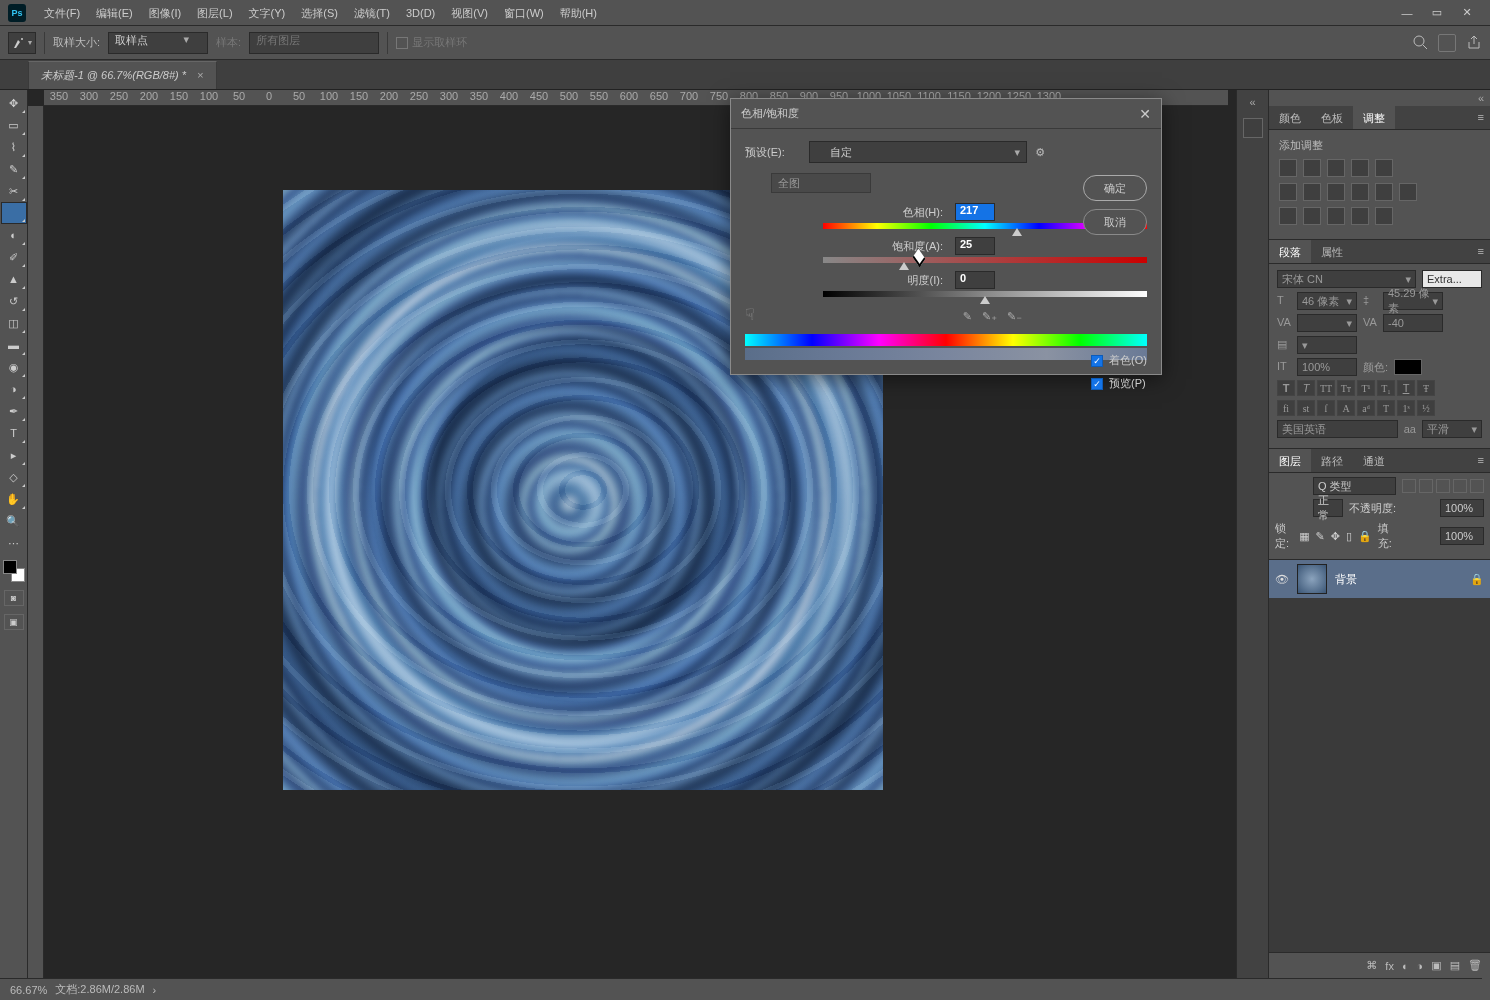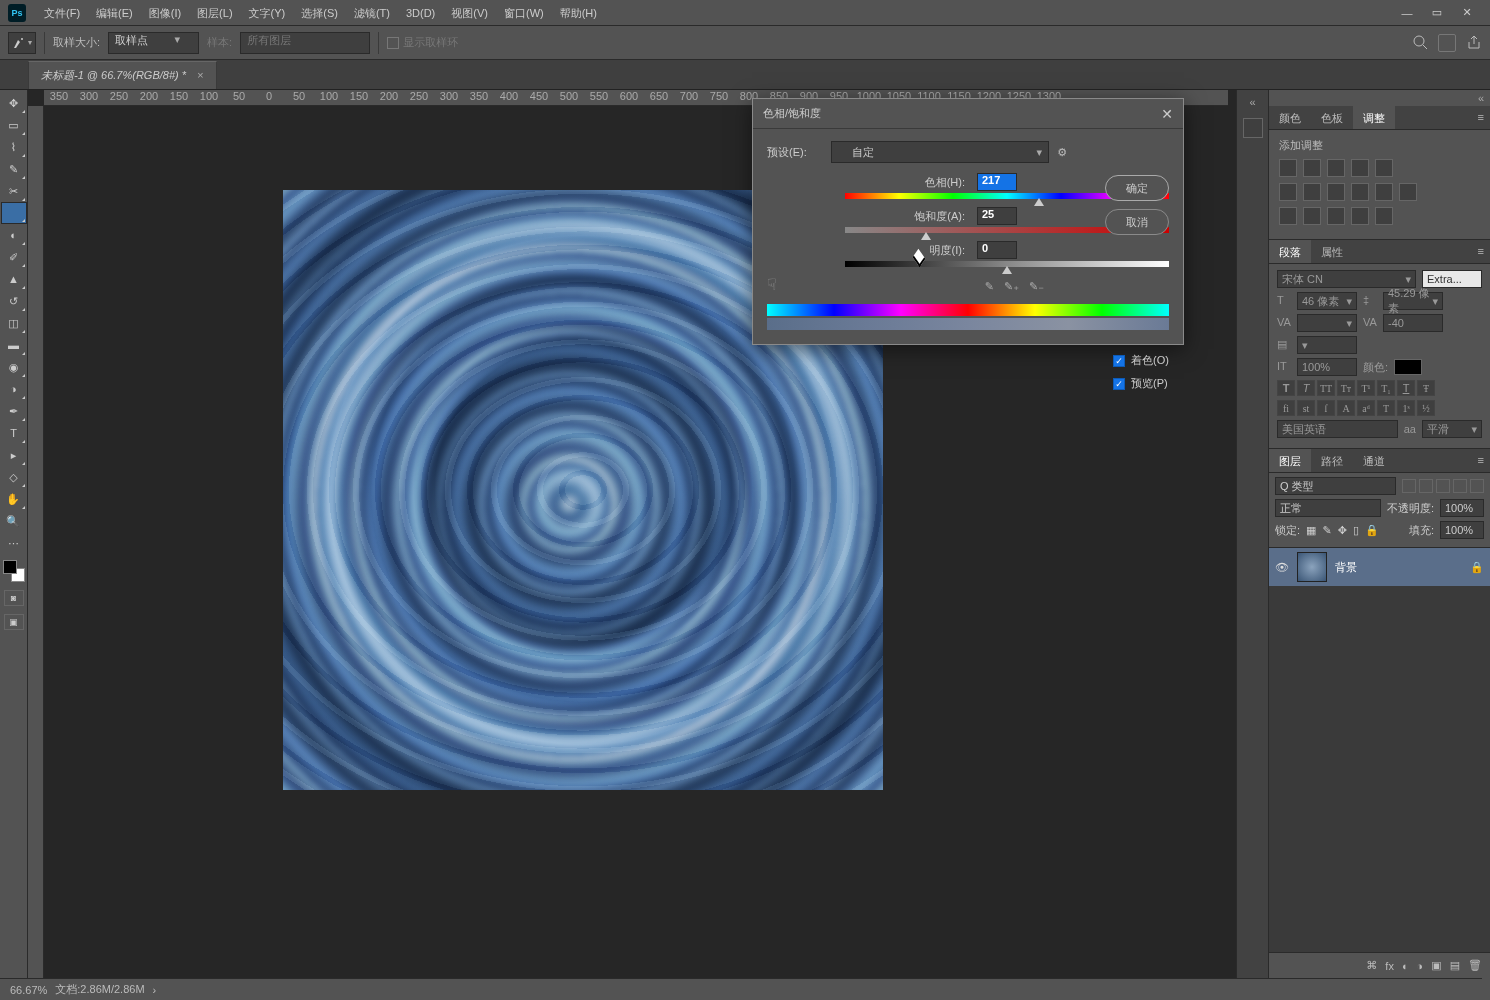--- a/index.html
+++ b/index.html
@@ -60,38 +60,38 @@
 .char-panel { padding:6px 8px; font-size:10px; color:#999; }
 .char-panel .row { display:flex; gap:6px; margin-bottom:4px; align-items:center; }
 .char-panel .fld { flex:1; height:18px; background:#3f3f3f; border:1px solid #2a2a2a; padding:0 4px; display:flex; align-items:center; justify-content:space-between; }
 .char-panel .fld.sm { flex:0 0 60px; }
 .char-panel .ico { width:14px; height:14px; }
 .char-panel .btnrow { display:flex; gap:2px; margin:4px 0; }
 .char-panel .btnrow .b { width:18px; height:16px; border:1px solid #444; background:#3f3f3f; display:flex; align-items:center; justify-content:center; font-size:10px; font-family:serif;}
 .layers { flex:1; display:flex; flex-direction:column; }
 .layers .controls { padding:4px 6px; border-bottom:1px solid #2a2a2a; font-size:10px; }
 .layers .controls .row { display:flex; gap:6px; align-items:center; margin-bottom:4px; }
-.layers .lfld { background:#3f3f3f; border:1px solid #2a2a2a; height:18px; padding:0 4px; display:flex; align-items:center; flex:1; }
+.layers .lfld { background:#3f3f3f; border:1px solid #2a2a2a; height:18px; padding:0 4px; display:flex; align-items:center; flex:1;margin-left:38px; }
 .layer-list { flex:1; background:#3a3a3a; }
 .layer-item { display:flex; align-items:center; height:38px; background:#5a6e8a; padding:0 6px; gap:8px; }
 .layer-item .eye { width:14px; color:#ddd; }
 .layer-item .thumb { width:30px; height:30px; background:radial-gradient(circle,#8ba3bd,#3a5575); border:1px solid #222; }
 .layer-item .lname { color:#fff; }
 .layer-item .lock { margin-left:auto; color:#ccc; }
 .layer-foot { height:26px; background:#535353; border-top:1px solid #2a2a2a; display:flex; align-items:center; justify-content:flex-end; gap:8px; padding:0 8px; color:#bbb; font-size:10px;}
 
 
 .knob-col { width:32px; background:#424242; border-left:1px solid #2a2a2a; display:flex; flex-direction:column; align-items:center; padding-top:6px; gap:10px; }
 .knob-col .k { width:20px; height:20px; border:1px solid #666; background:#3f3f3f; }
 
 
 .status { position:absolute; bottom:0; left:0; right:8px; height:22px; background:#535353; border-top:1px solid #2a2a2a; display:flex; align-items:center; padding:0 10px; gap:8px; color:#bbb; }
 
 
-.dialog { position:absolute; left:752px; top:98px; width:432px; background:#535353; border:1px solid #8a8a8a; box-shadow:0 4px 20px rgba(0,0,0,.5); }
+.dialog { position:absolute; left:730px; top:98px; width:432px; background:#535353; border:1px solid #8a8a8a; box-shadow:0 4px 20px rgba(0,0,0,.5); }
 .dialog .titlebar { height:30px; background:#535353; display:flex; align-items:center; padding:0 10px; border-bottom:1px solid #3a3a3a; }
 .dialog .titlebar .x { margin-left:auto; font-size:14px; cursor:default; }
 .dialog .body { padding:12px 14px 14px; position:relative; }
 .dialog .row { display:flex; align-items:center; margin-bottom:10px; gap:8px; }
 .dialog .row .lbl { width:70px; text-align:right; color:#ccc; }
 .dialog .preset-sel { flex:1; height:22px; background:#3f3f3f; border:1px solid #2a2a2a; padding:0 20px; display:flex; align-items:center; position:relative; }
 .dialog .preset-sel::after { content:"▾"; position:absolute; right:6px; color:#aaa; }
 .dialog .gear { color:#bbb; }
 .dialog .range-sel { width:100px; height:20px; background:#494949; border:1px solid #3a3a3a; padding:0 6px; display:flex; align-items:center; margin-left:26px; color:#999;}
 .dialog .slider-block { margin:4px 0 4px 78px; }
@@ -146,21 +146,21 @@
 <div class="optbar">
   <div class="tool-ico">
     <svg width="14" height="14" viewBox="0 0 14 14">
         <path d="M2 12 L6 4 L8 6 L4 12 Z" fill="#ccc"></path>
         <circle cx="10" cy="3" r="1" fill="#ccc"></circle>
       </svg>
     <span style="font-size:8px;margin-left:2px;color:#aaa">▾</span>
   </div>
   <div class="sep"></div>
   <span class="lbl">取样大小:</span>
-  <div class="sel" style="width:91px"><span>取样点</span><span style="float:right;color:#aaa;margin-left:20px">▾</span></div>
+  <div class="sel" style="width:100px"><span>取样点</span><span style="float:right;color:#aaa;margin-left:20px">▾</span></div>
   <span class="lbl disabled">样本:</span>
   <div class="sel disabled" style="width:130px"><span class="disabled">所有图层</span></div>
   <div class="sep"></div>
   <label class="disabled"><span class="chk"></span><span>显示取样环</span></label>
   <div class="right">
     <div><svg width="16" height="16">
           <circle cx="7" cy="7" r="5" stroke="#bbb" fill="none"></circle>
           <line x1="11" y1="11" x2="15" y2="15" stroke="#bbb"></line>
         </svg></div>
     <div class="ricn"></div>
@@ -461,20 +461,25 @@
     <span class="x">✕</span>
   </div>
   <div class="body">
     <div class="row" style="width:300px">
       <span class="lbl" style="width:56px;text-align:left">预设(E):</span>
       <div class="preset-sel">
           <span>自定</span>
         </div>
       <span class="gear">⚙</span>
     </div>
+    <div class="row">
+        <div class="range-sel">
+          <span>全图</span>
+        </div>
+      </div>
 
     <div class="slider-block">
       <div class="slider-row">
           <span class="sl">色相(H):</span>
           <span class="val hl">217</span>
         </div>
       <div class="track hue">
           <div class="thumb-tr" style="left:60%"></div>
         </div>
       <div class="slider-row">

